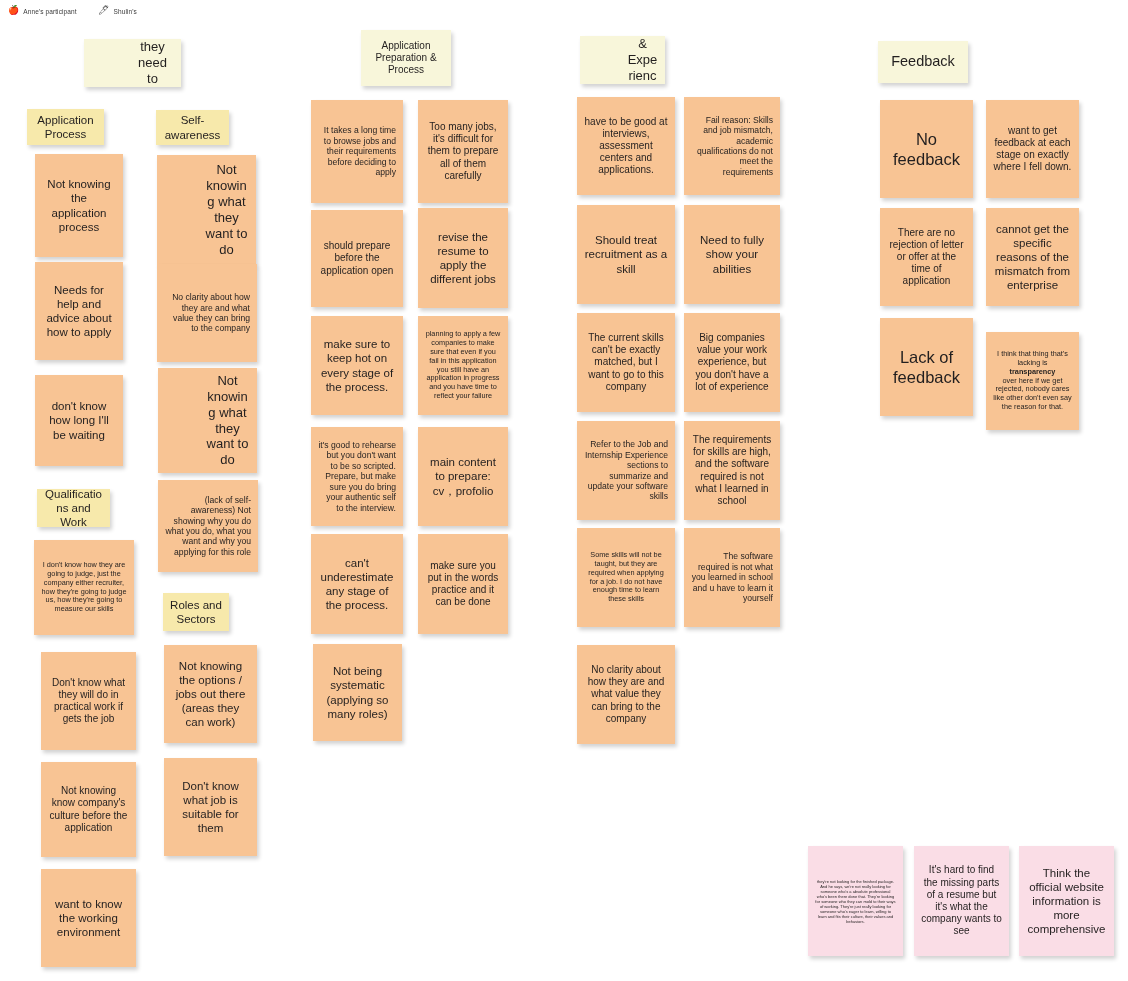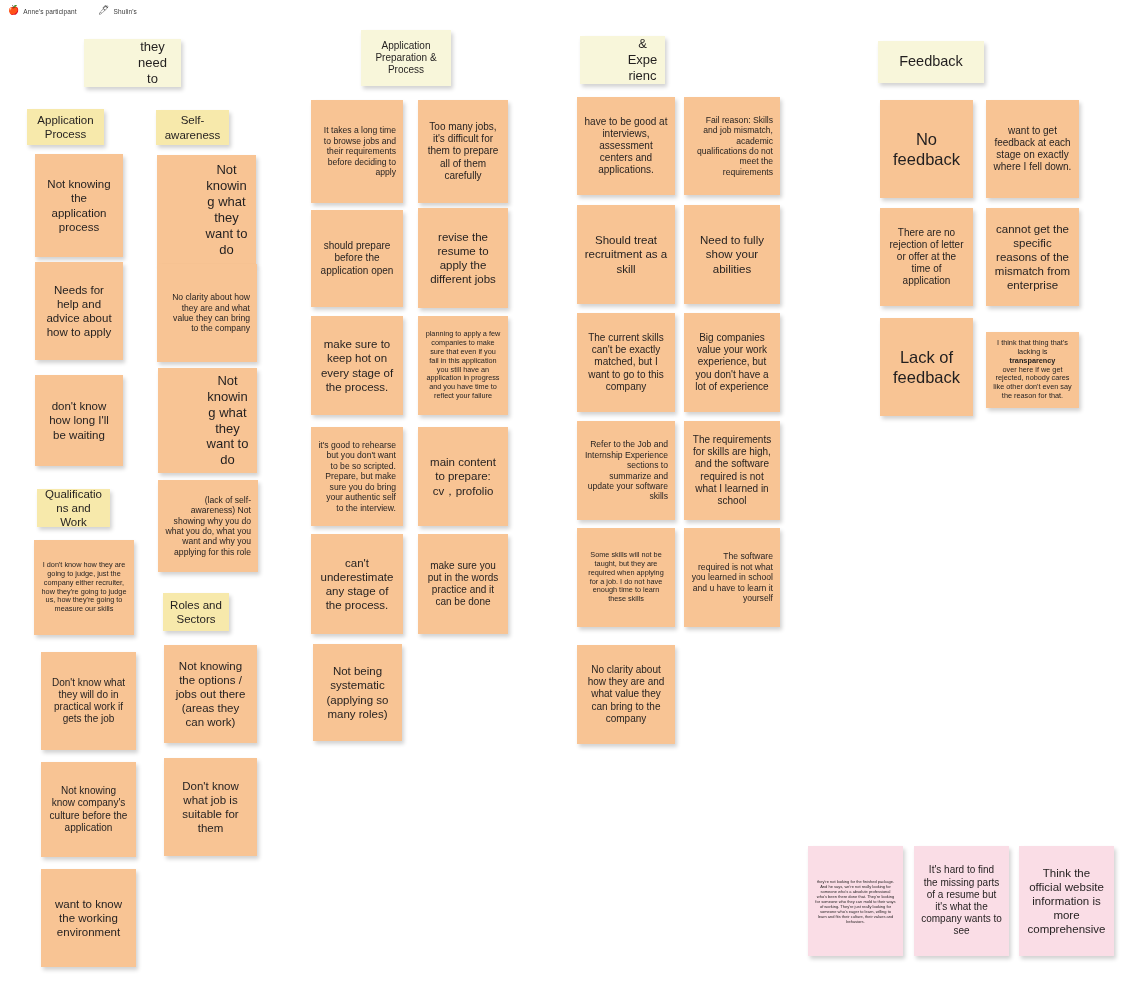--- a/index.html
+++ b/index.html
@@ -212,42 +212,42 @@
     <span>Some skills will not be taught, but they are required when applying for a job. I do not have enough time to learn these skills</span>
   </div>
   <div class="note sticky s-xs" style="left:684px;top:528px;width:96px;height:99px;">
     <span>The  software required is not what you learned in school and u have to learn it yourself</span>
   </div>
 
   <div class="note sticky s-sm" style="left:577px;top:645px;width:98px;height:99px;">
     <span>No clarity about how they are and what value they can bring to the company</span>
   </div>
 
-  <div class="note title s-xl" style="left:878px;top:41px;width:106px;height:42px;align-items:center;">
+  <div class="note title s-xl" style="left:878px;top:41px;width:90px;height:42px;align-items:center;">
     <span>Feedback</span>
   </div>
 
   <div class="note sticky s-xxl" style="left:880px;top:100px;width:93px;height:98px;">
     <span>No feedback</span>
   </div>
   <div class="note sticky s-sm" style="left:986px;top:100px;width:93px;height:98px;">
     <span>want to get feedback at each stage on exactly where I fell down.</span>
   </div>
 
   <div class="note sticky s-sm" style="left:880px;top:208px;width:93px;height:98px;">
     <span>There are no rejection of letter or offer at the time of application</span>
   </div>
   <div class="note sticky s-md" style="left:986px;top:208px;width:93px;height:98px;">
     <span>cannot get the specific reasons of the mismatch from enterprise</span>
   </div>
 
   <div class="note sticky s-xxl" style="left:880px;top:318px;width:93px;height:98px;">
     <span>Lack of feedback</span>
   </div>
-  <div class="note sticky s-xxs" style="left:986px;top:332px;width:93px;height:76px;">
+  <div class="note sticky s-xxs" style="left:986px;top:332px;width:93px;height:98px;">
     <span><span>I think that thing that's lacking is </span><b>transparency</b><span> over here if we get rejected, nobody cares like other don't even say the reason for that.</span></span>
   </div>
 
   <div class="note pink s-tiny" style="left:808px;top:846px;width:95px;height:110px;">
     <span>they're not looking for the finished package. And he says, we're not really looking for someone who's a absolute professional who's been there done that. They're looking for someone who they can mold to their ways of working. They're just really looking for someone who's eager to learn, willing to learn and fits their culture, their values and behaviors.</span>
   </div>
   <div class="note pink s-sm" style="left:914px;top:846px;width:95px;height:110px;">
     <span>It's hard to find the missing parts of a resume but it's what the company wants to see</span>
   </div>
   <div class="note pink s-md" style="left:1019px;top:846px;width:95px;height:110px;">

